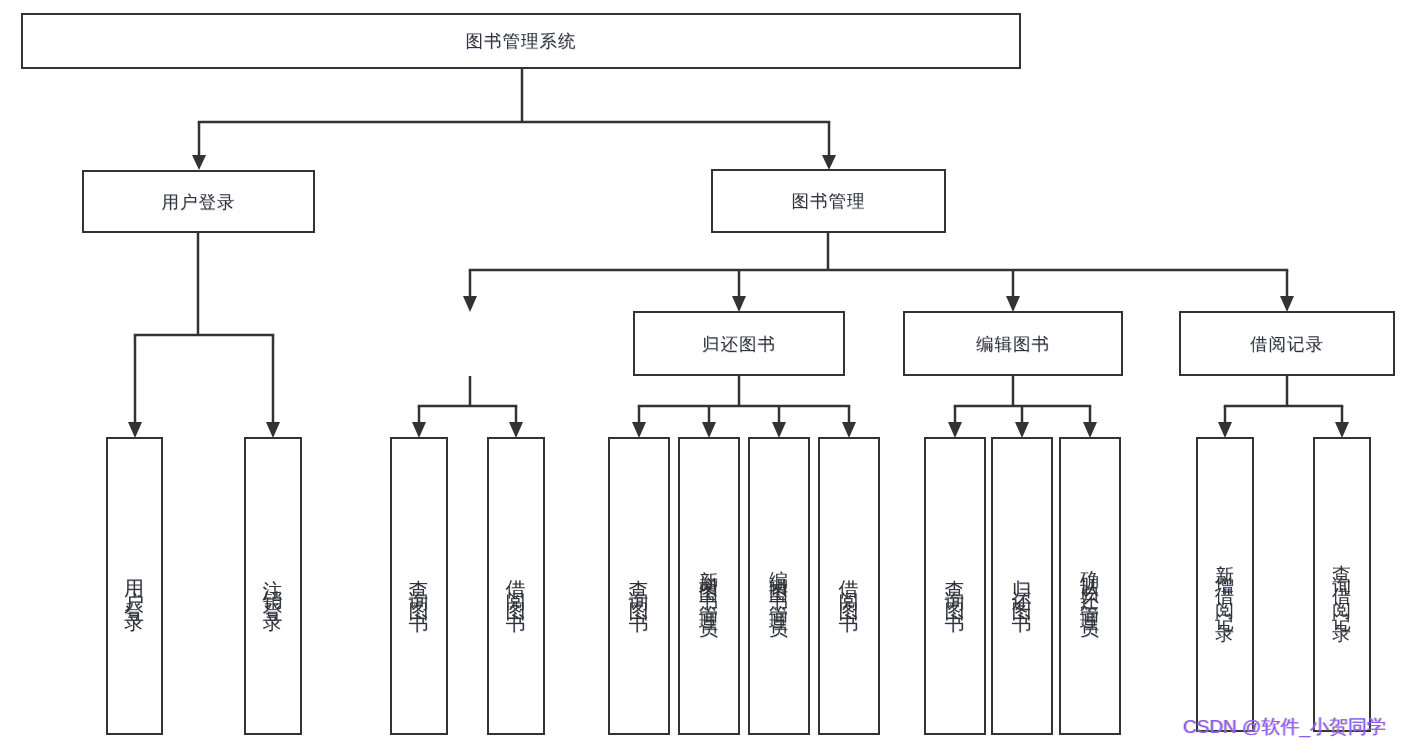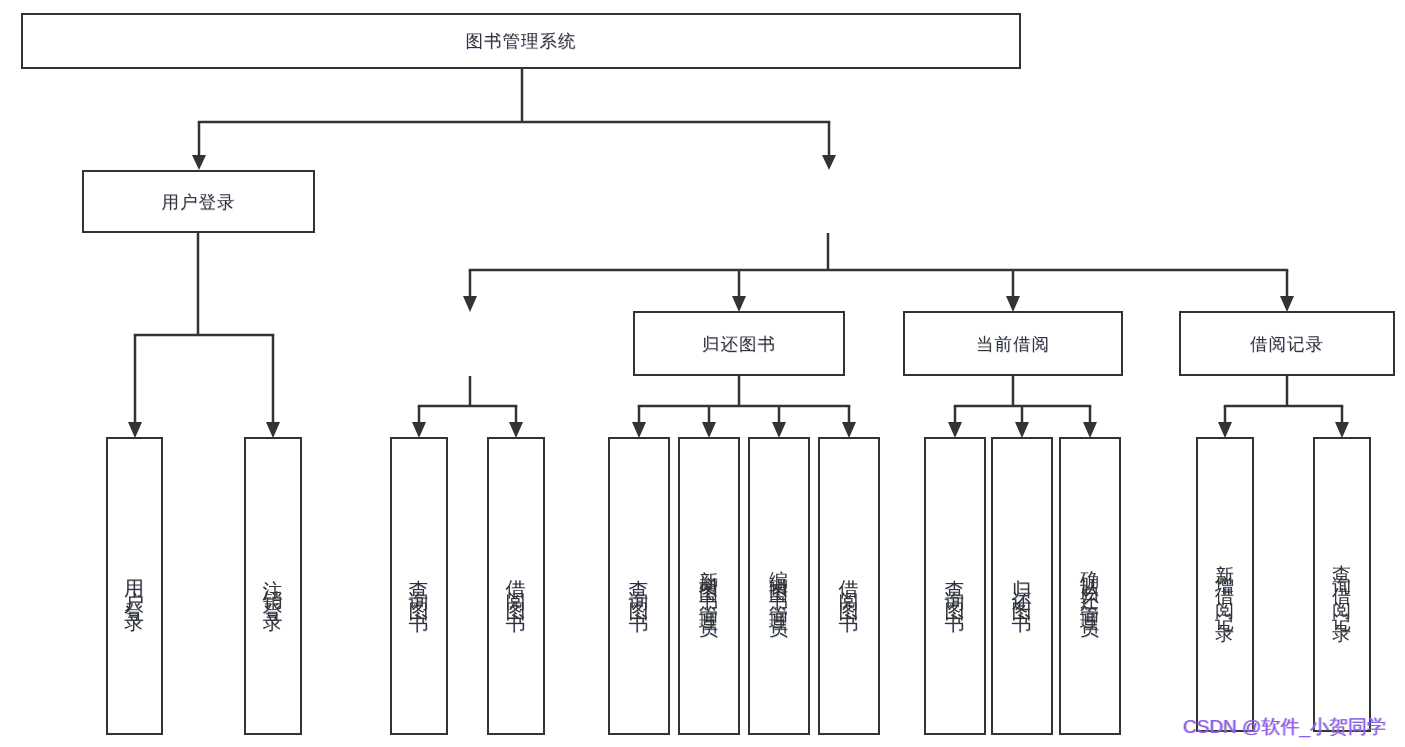--- a/index.html
+++ b/index.html
@@ -120,26 +120,29 @@
     </g>
   </svg>
 
   <div class="node" style="left:21px;top:13px;width:1000px;height:56px;">
     <span class="hlabel">图书管理系统</span>
   </div>
 
   <div class="node" style="left:82px;top:170px;width:233px;height:63px;">
     <span class="hlabel">用户登录</span>
   </div>
+  <div class="node" style="left:711px;top:169px;width:235px;height:64px;">
+    <span class="hlabel">图书管理</span>
+  </div>
 
   <div class="node" style="left:633px;top:311px;width:212px;height:65px;">
     <span class="hlabel">归还图书</span>
   </div>
   <div class="node" style="left:903px;top:311px;width:220px;height:65px;">
-    <span class="hlabel">当前借阅</span>
+    <span class="hlabel">编辑图书</span>
   </div>
   <div class="node" style="left:1179px;top:311px;width:216px;height:65px;font-family:Liberation Mono, monospace;">
     <span class="hlabel">借阅记录</span>
   </div>
 
   <div class="node leaf" style="left:106px;top:437px;width:57px;height:298px;">
     <span class="vlabel">用户登录</span>
   </div>
   <div class="node leaf" style="left:244px;top:437px;width:58px;height:298px;">
     <span class="vlabel">注销登录</span>

